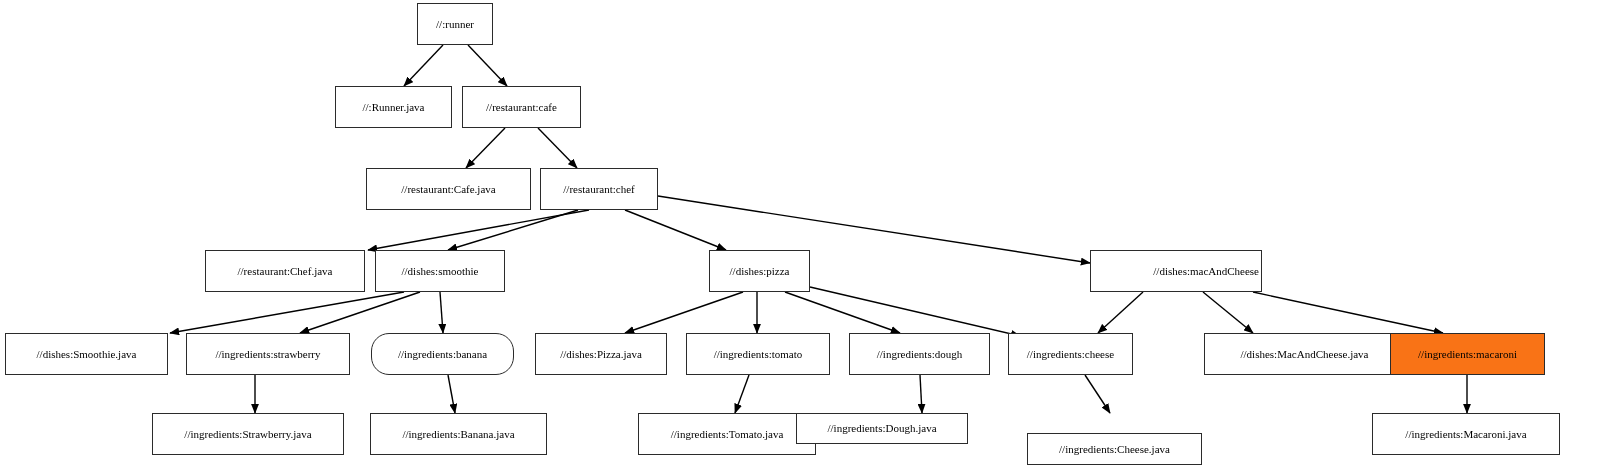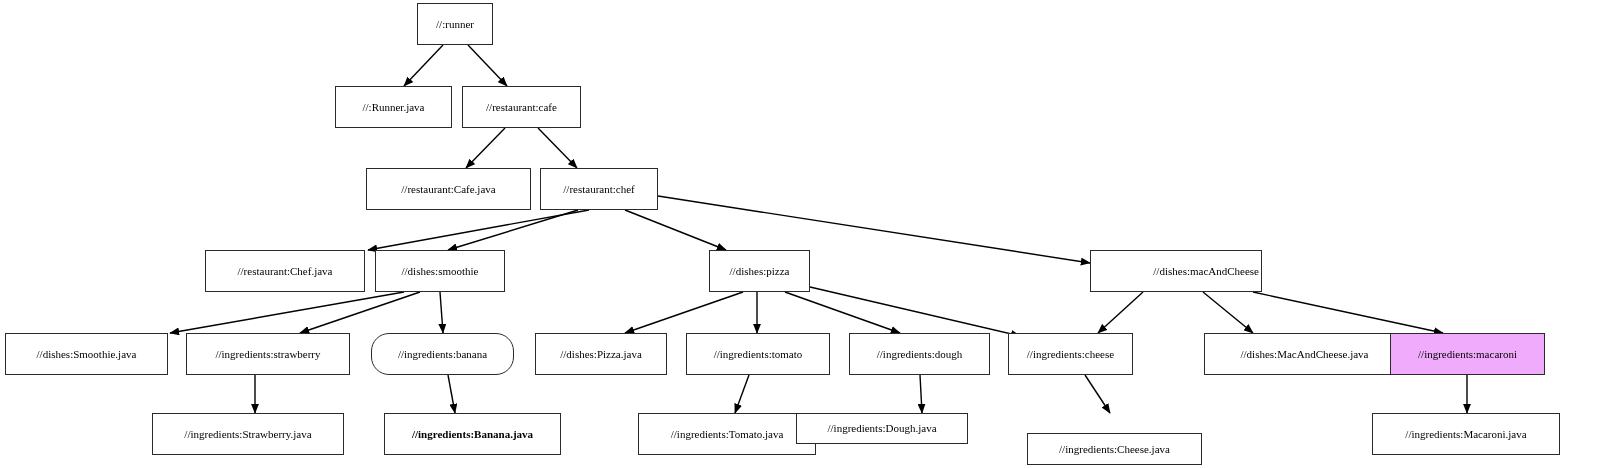--- a/index.html
+++ b/index.html
@@ -123,27 +123,27 @@
       </div>
       <div class="graph-node" style="left: 849px; top: 333px; width: 141px; height: 42px; background: rgb(255, 255, 255); border-color: rgb(43, 43, 43);">
         <span class="node-label">//ingredients:dough</span>
       </div>
       <div class="graph-node" style="left: 1008px; top: 333px; width: 125px; height: 42px; background: rgb(255, 255, 255); border-color: rgb(43, 43, 43);">
         <span class="node-label">//ingredients:cheese</span>
       </div>
       <div class="graph-node" style="left: 1171px; top: 333px; width: 201px; height: 42px; background: rgb(255, 255, 255); border-color: rgb(43, 43, 43); margin-left: 33px;">
         <span class="node-label">//dishes:MacAndCheese.java</span>
       </div>
-      <div class="graph-node" style="left: 1390px; top: 333px; width: 155px; height: 42px; background: #f0abfc; border-color: rgb(43, 43, 43);">
+      <div class="graph-node" style="left: 1390px; top: 333px; width: 155px; height: 42px; background: #f97316; border-color: rgb(43, 43, 43);">
         <span class="node-label">//ingredients:macaroni</span>
       </div>
       <div class="graph-node" style="left: 152px; top: 413px; width: 192px; height: 42px; background: rgb(255, 255, 255); border-color: rgb(43, 43, 43);">
         <span class="node-label">//ingredients:Strawberry.java</span>
       </div>
-      <div class="graph-node" style="left: 384px; top: 413px; width: 177px; height: 42px; background: rgb(255, 255, 255); border-color: rgb(43, 43, 43); font-weight: bold;">
+      <div class="graph-node" style="left: 370px; top: 413px; width: 177px; height: 42px; background: rgb(255, 255, 255); border-color: rgb(43, 43, 43);">
         <span class="node-label">//ingredients:Banana.java</span>
       </div>
       <div class="graph-node" style="left: 638px; top: 413px; width: 178px; height: 42px; background: rgb(255, 255, 255); border-color: rgb(43, 43, 43);">
         <span class="node-label">//ingredients:Tomato.java</span>
       </div>
       <div class="graph-node" style="left: 796px; top: 413px; width: 172px; height: 31px; background: rgb(255, 255, 255); border-color: rgb(43, 43, 43);">
         <span class="node-label">//ingredients:Dough.java</span>
       </div>
       <div class="graph-node" style="left: 1027px; top: 413px; width: 175px; height: 32px; background: rgb(255, 255, 255); border-color: rgb(43, 43, 43); margin-top: 20px;">
         <span class="node-label">//ingredients:Cheese.java</span>

